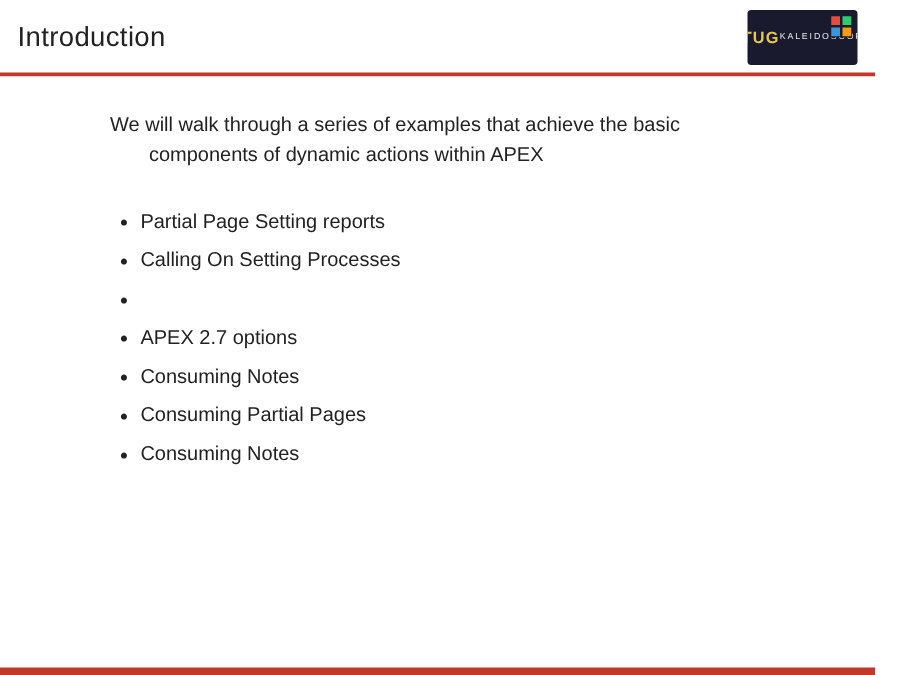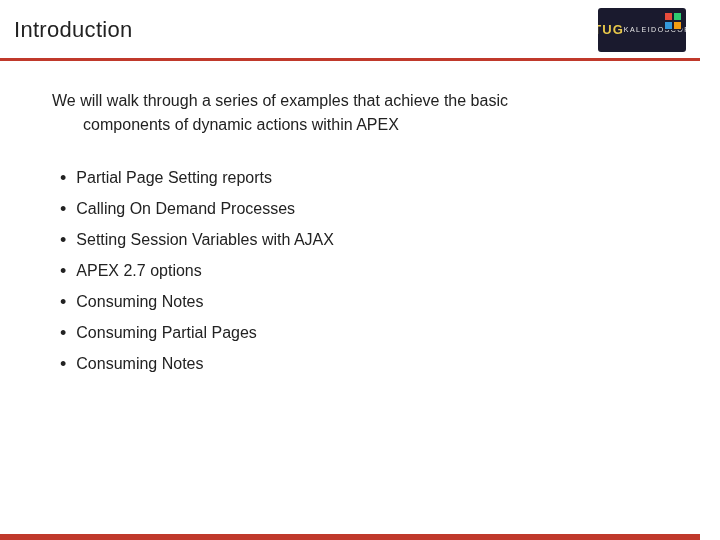--- a/index.html
+++ b/index.html
@@ -87,20 +87,21 @@
       position: absolute;
       right: 4px;
       top: 4px;
       width: 18px;
       height: 18px;
     }
 
     
     .content {
       padding: 28px 32px 24px 32px;
+      margin-left: 36px;
     }
 
     .intro-text {
       font-size: 16px;
       color: #222222;
       line-height: 1.5;
       margin-bottom: 28px;
       padding-left: 20px;
     }
 
@@ -168,25 +169,24 @@
       <br>&nbsp;&nbsp;&nbsp;&nbsp;&nbsp;&nbsp;&nbsp;components of dynamic actions within APEX
     </p>
 
     <ul class="bullet-list">
     <li>
           <span class="bullet-dot">•</span>
           <span>Partial Page Setting reports</span>
         </li>
         <li>
           <span class="bullet-dot">•</span>
-          <span>Calling On Demand Processes</span>
-        </li>
-        <li>
-          <span class="bullet-dot">•</span>
-          <span>Setting Session Variables with AJAX</span>
+          <span>Calling On Setting Processes</span>
+        </li>
+        <li>
+          <span class="bullet-dot">•</span>
         </li>
         <li>
           <span class="bullet-dot">•</span>
           <span>APEX 2.7 options</span>
         </li>
         <li>
           <span class="bullet-dot">•</span>
           <span>Consuming Notes</span>
         </li>
         <li>

